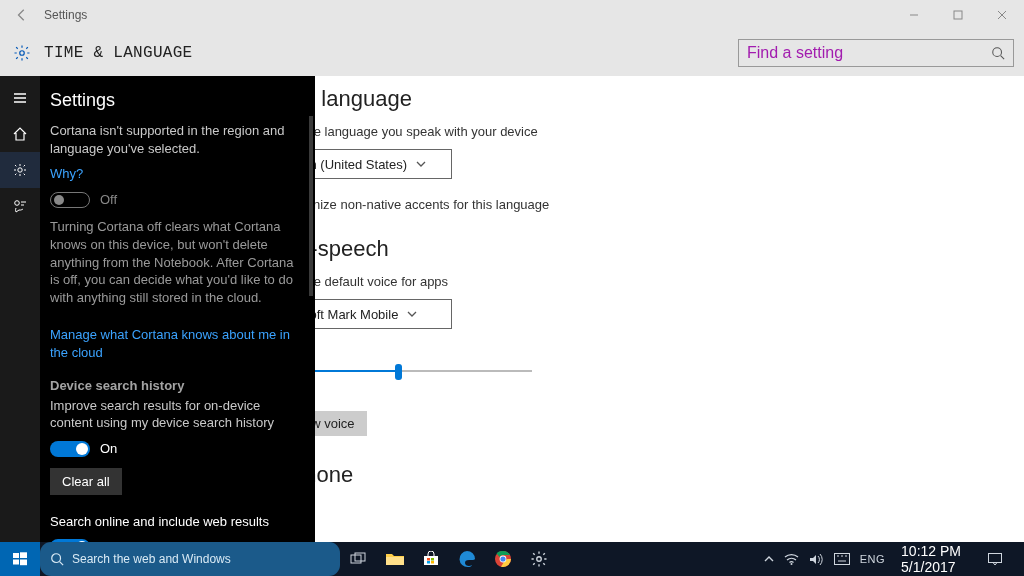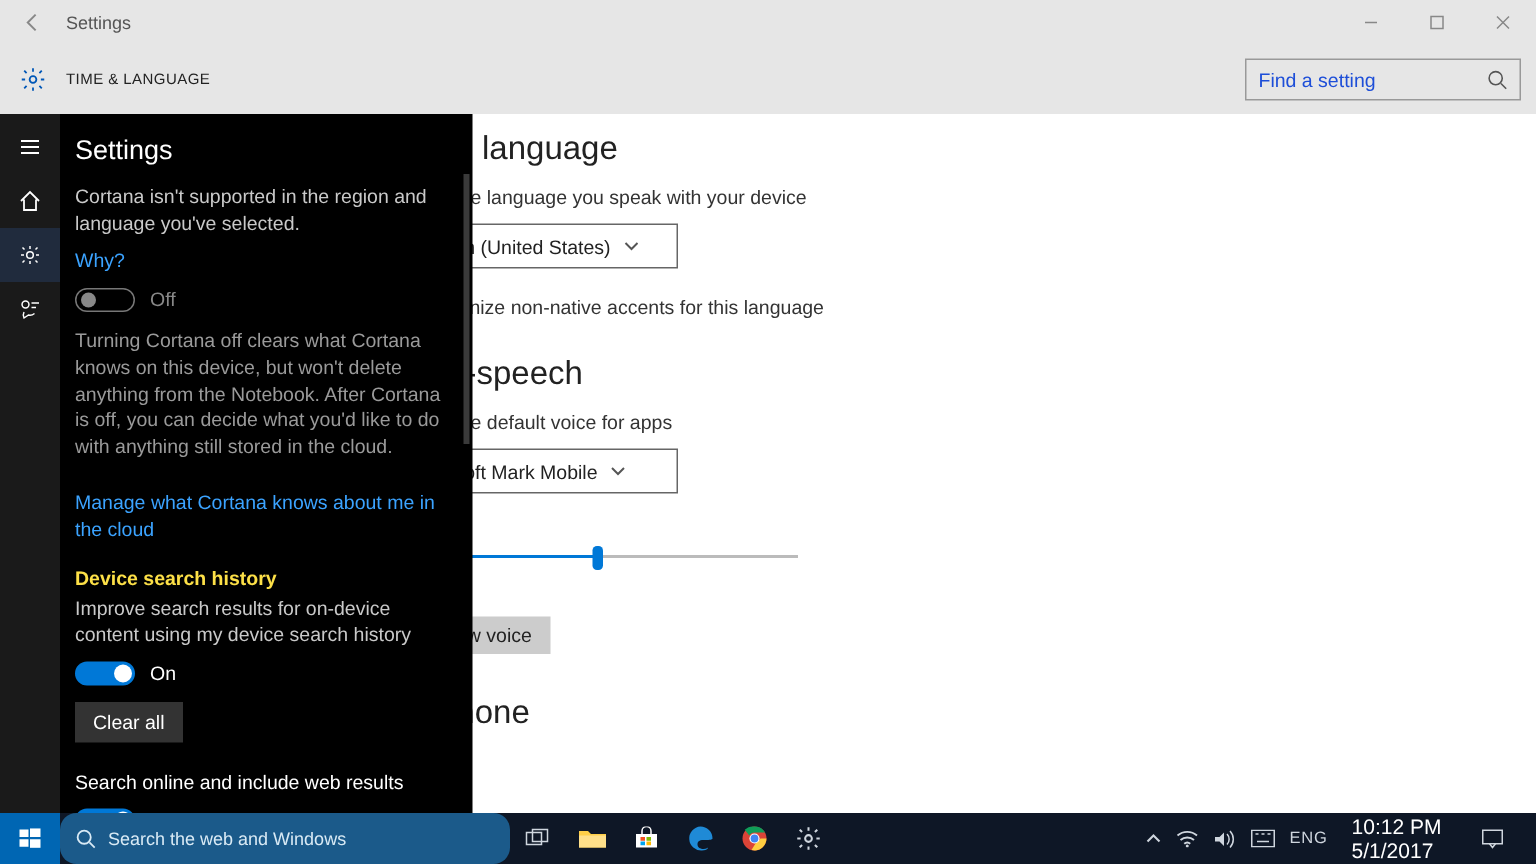--- a/index.html
+++ b/index.html
@@ -24,25 +24,25 @@
   
   .headerbar {
     height: 46px; background: #e6e6e6; display: flex; align-items: center;
     padding: 0 10px 0 0; color: #222;
   }
   .headerbar .gear {
     width: 44px; display: flex; align-items: center; justify-content: center;
     color: #0057b7;
   }
   .headerbar .heading {
-    font-size: 10px; letter-spacing: 0.3px; font-weight: 500; color: #222;
+    font-size: 16px; letter-spacing: 0.3px; font-weight: 500; color: #222; font-family: Liberation Mono, monospace;
   }
   .searchbox {
-    margin-left: auto; width: 184px; height: 28px; border: 1px solid #999;
-    display: flex; align-items: center; padding: 0 8px; color: #1d4ed8; font-size: 13px;
+    margin-left: auto; width: 276px; height: 28px; border: 1px solid #999;
+    display: flex; align-items: center; padding: 0 8px; color: #a21caf; font-size: 16px;
     background: #e6e6e6;
   }
   .searchbox .ph { flex: 1; }
   .searchbox svg { color: #555; }
 
   
   .content {
     position: relative; height: 466px; background: #fff; overflow: hidden;
   }
   .content .main {
@@ -94,21 +94,21 @@
     flex: 1; padding: 12px 14px 0 10px; overflow: hidden; line-height: 1.35;
     position: relative;
   }
   .popupbody .scroll {
     position: absolute; right: 2px; top: 40px; width: 4px; height: 180px; background: #3a3a3a;
   }
   .popupbody .ptitle { font-size: 18px; font-weight: 400; color: #fff; margin-bottom: 10px; }
   .popupbody .pgrey { color: #c9c9c9; }
   .popupbody .plink { color: #3ba3ff; cursor: pointer; }
   .popupbody .pdim { color: #9a9a9a; font-size: 13px; }
-  .popupbody .pstrong { color: #fde047; font-weight: 600; margin-top: 16px; margin-bottom: 2px; }
+  .popupbody .pstrong { color: #a3a3a3; font-weight: 600; margin-top: 16px; margin-bottom: 2px; }
   .popupbody p { margin-bottom: 8px; }
 
   .toggle { display: flex; align-items: center; gap: 10px; margin: 6px 0 10px 0; }
   .toggle .sw { width: 40px; height: 16px; border-radius: 9px; position: relative; }
   .toggle .sw.off { border: 1px solid #777; background: transparent; }
   .toggle .sw.off::after {
     content: ""; position: absolute; left: 3px; top: 2px; width: 10px; height: 10px;
     border-radius: 50%; background: #888;
   }
   .toggle .sw.on { background: #0078d7; }

